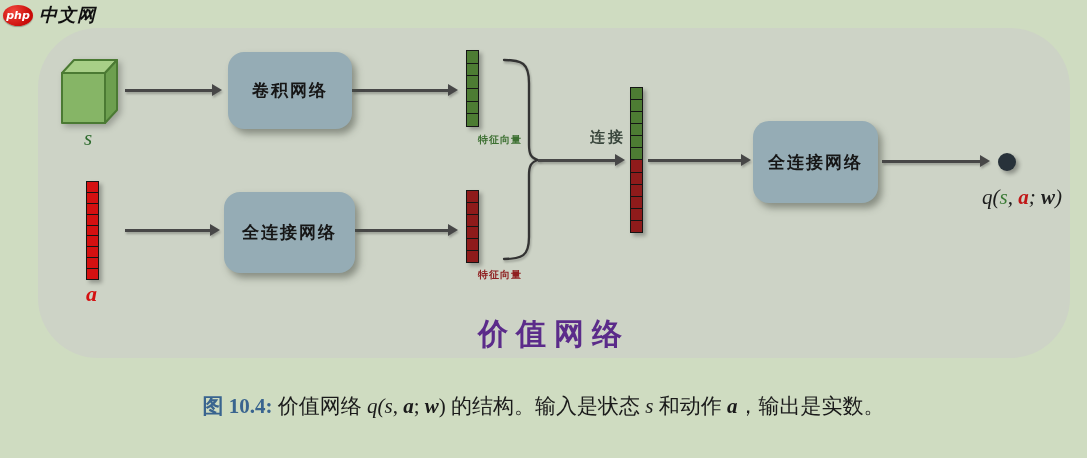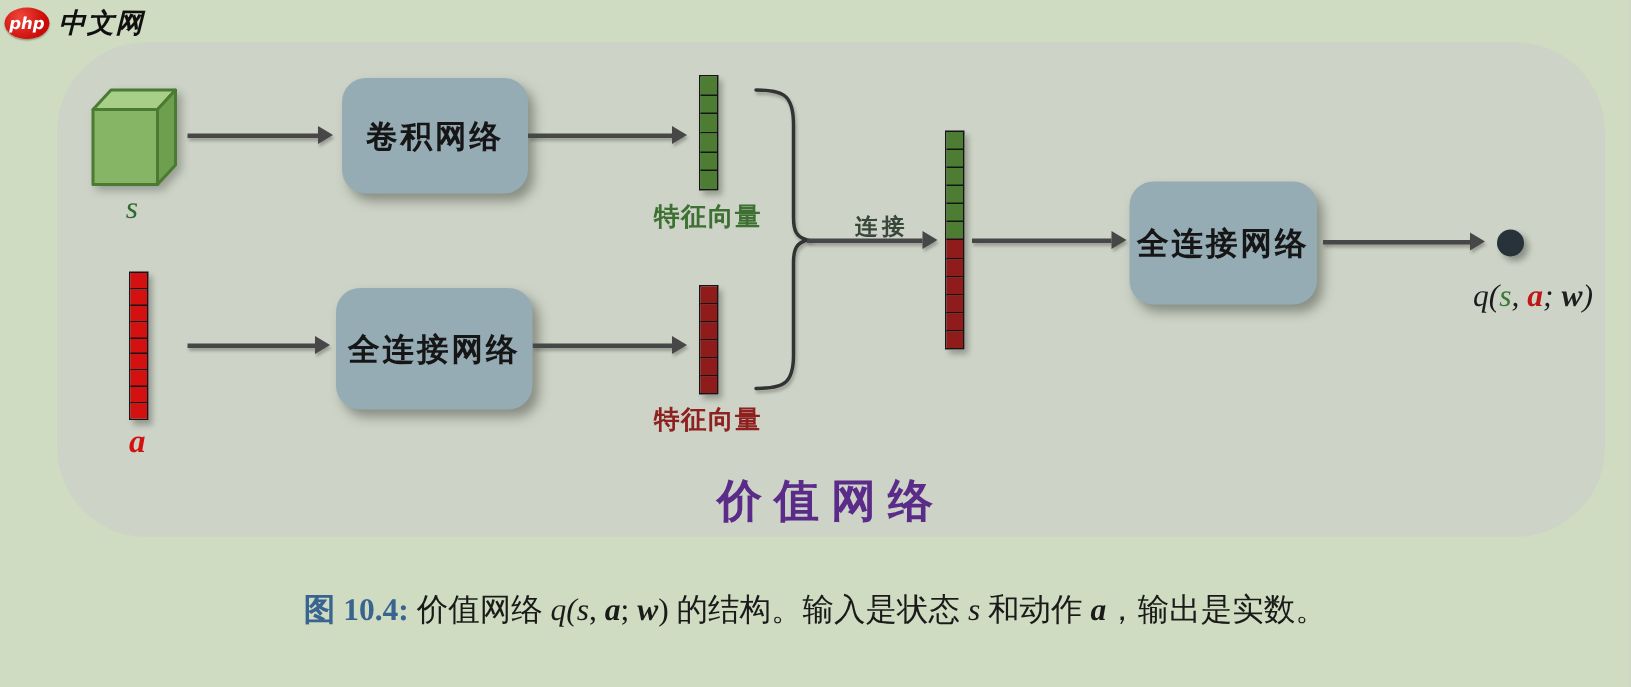--- a/index.html
+++ b/index.html
@@ -24,21 +24,21 @@
     background:var(--panel-bg,#cdd3c6);border-radius:60px;
   }
   .panel *{position:absolute;}
   
   .netbox{
     background:var(--box-fill,#95acb5);
     border-radius:16px;
     box-shadow:4px 5px 7px rgba(70,75,65,.5);
     display:flex;align-items:center;justify-content:center;
     color:var(--box-text,#161616);
-    font-size:21px;font-weight:600;letter-spacing:2px;
+    font-size:17px;font-weight:600;letter-spacing:2px;
     position:absolute;
   }
   .netbox span{position:static;}
   
   .vec{
     display:flex;flex-direction:column;
     border:1.6px solid #151515;box-sizing:border-box;
     box-shadow:2.5px 3px 4px rgba(0,0,0,.28);
   }
   .vec .cgroup{display:contents;}
@@ -52,21 +52,21 @@
   .arrow{
     height:3px;background:var(--arrow,#474747);
     filter:drop-shadow(1.5px 2px 1.2px rgba(0,0,0,.25));
   }
   .arrow::after{
     content:'';position:absolute;right:-10px;top:-5px;
     border-left:10px solid var(--arrow,#474747);
     border-top:6.5px solid transparent;border-bottom:6.5px solid transparent;
   }
   
-  .fv-label{font-size:17px;font-weight:bold;letter-spacing:1px;text-align:center;}
+  .fv-label{font-size:10px;font-weight:bold;letter-spacing:1px;text-align:right;}
   .fv-label.green{color:var(--label-green,#3d7032);}
   .fv-label.red{color:var(--label-red,#8f2020);}
   .concat-label{font-size:15px;font-weight:bold;letter-spacing:3px;color:#39463c;text-align:center;}
   .var-label{font-family:"Liberation Serif","DejaVu Serif",serif;font-style:italic;text-align:center;}
   .s-label{color:#2e6b2e;font-size:21px;}
   .a-label{color:var(--action-red,#d41111);font-size:22px;font-weight:bold;}
   .dot{
     width:18px;height:18px;border-radius:50%;
     background:var(--dot,#28323a);
     box-shadow:3px 3px 4px rgba(0,0,0,.32);
@@ -140,21 +140,21 @@
   <div class="fv-label green" style="left:384px;top:105px;width:100px;">特征向量</div>
 
   <div class="vec" style="left:428px;top:162px;width:13px;height:73px;">
     <div class="cgroup cg-dark-red"><div class="cell"></div><div class="cell"></div><div class="cell"></div><div class="cell"></div><div class="cell"></div><div class="cell"></div></div>
   </div>
   <div class="fv-label red" style="left:384px;top:240px;width:100px;">特征向量</div>
 
   <svg style="left:464px;top:29px;overflow:visible" width="38" height="205" viewBox="0 0 38 205">
     <path d="M2,3 C20,3 27,6 27,26 L27,88 C27,97 29,101 36,103 C29,105 27,109 27,118 L27,180 C27,199 20,202 2,202" fill="none" stroke="#333" stroke-width="2.3" stroke-linecap="round" filter="drop-shadow(1.5px 2px 1px rgba(0,0,0,0.25))"></path>
   </svg>
-  <div class="concat-label" style="left:512px;top:114px;width:76px;">连接</div>
+  <div class="concat-label" style="left:512px;top:100px;width:76px;text-align:right;">连接</div>
   <div class="arrow" style="left:500px;top:130.5px;width:77px;"></div>
 
   <div class="vec" style="left:592px;top:59px;width:13px;height:146px;">
     <div class="cgroup cg-green"><div class="cell"></div><div class="cell"></div><div class="cell"></div><div class="cell"></div><div class="cell"></div><div class="cell"></div></div>
     <div class="cgroup cg-dark-red"><div class="cell"></div><div class="cell"></div><div class="cell"></div><div class="cell"></div><div class="cell"></div><div class="cell"></div></div>
   </div>
 
   <div class="arrow" style="left:610px;top:130.5px;width:93px;"></div>
 
   <div class="netbox" style="left:715px;top:93px;width:125px;height:82px;">

